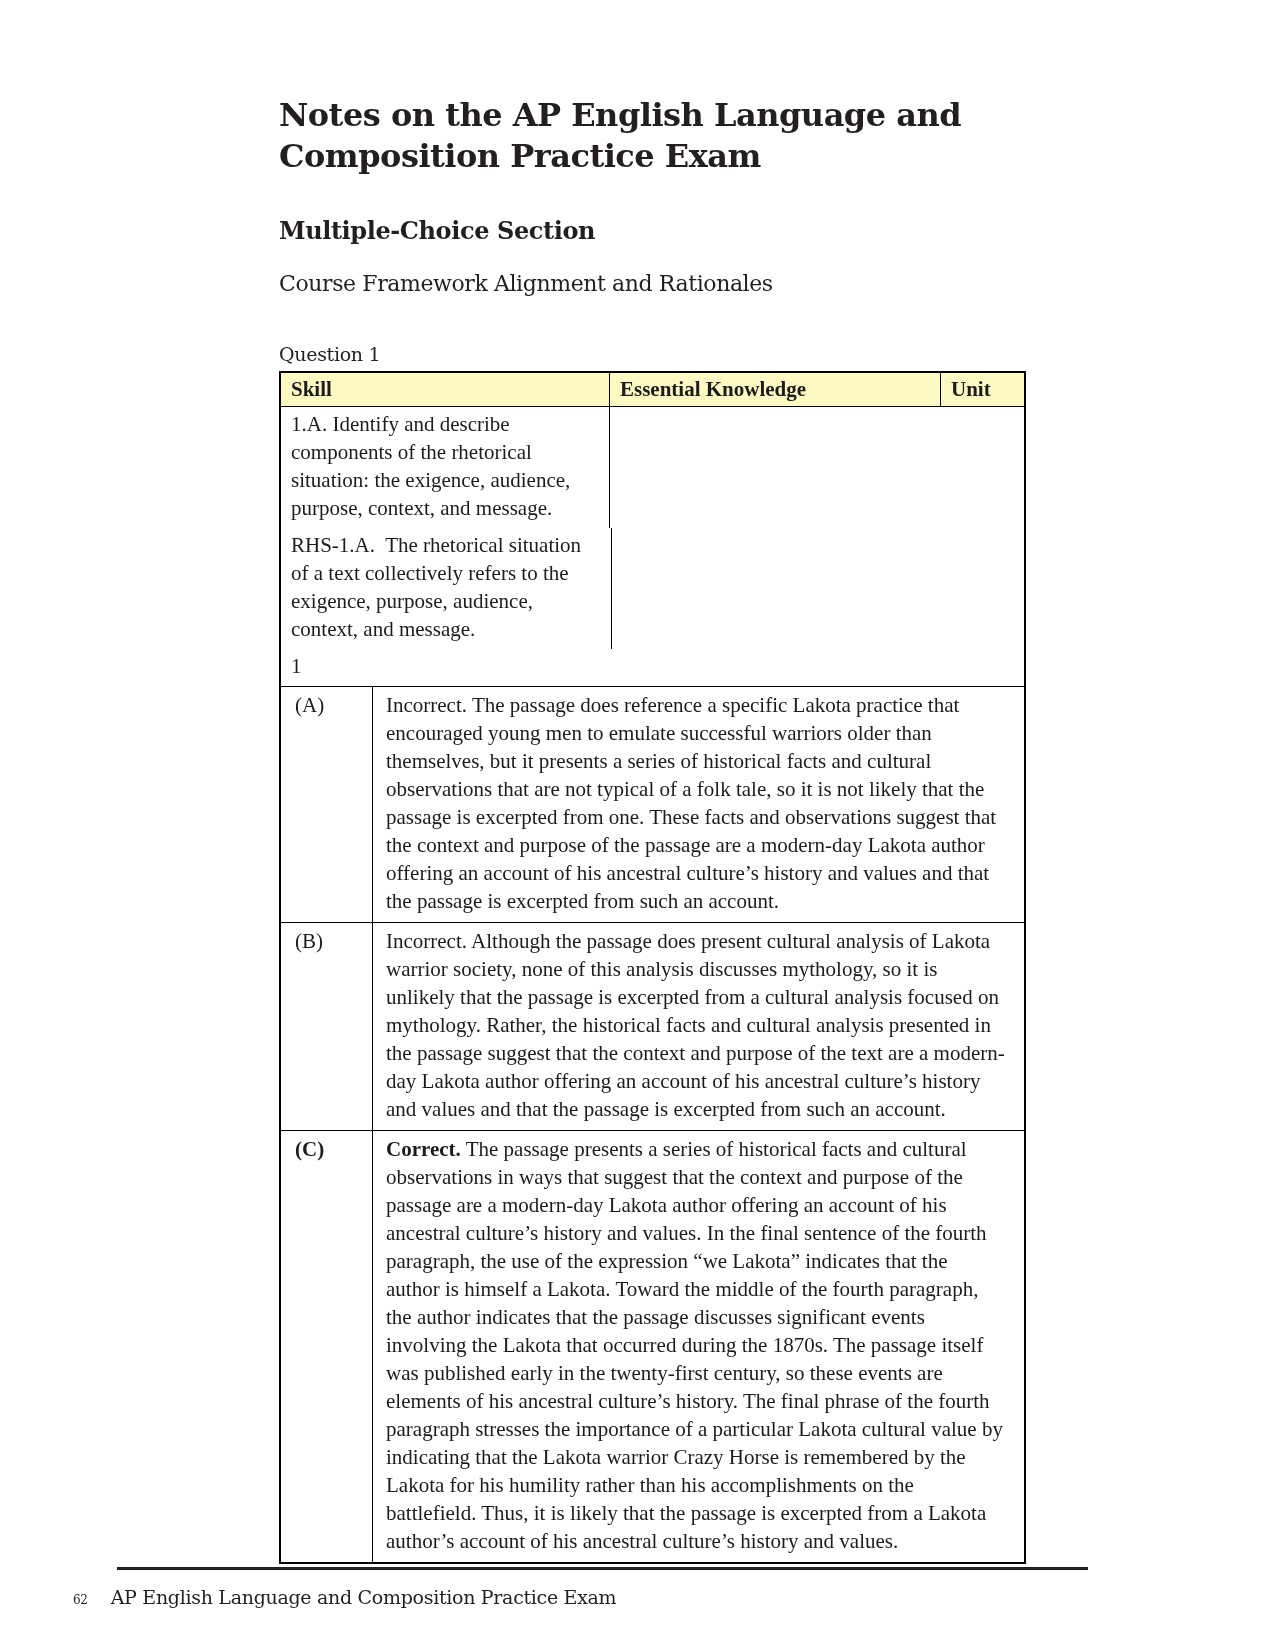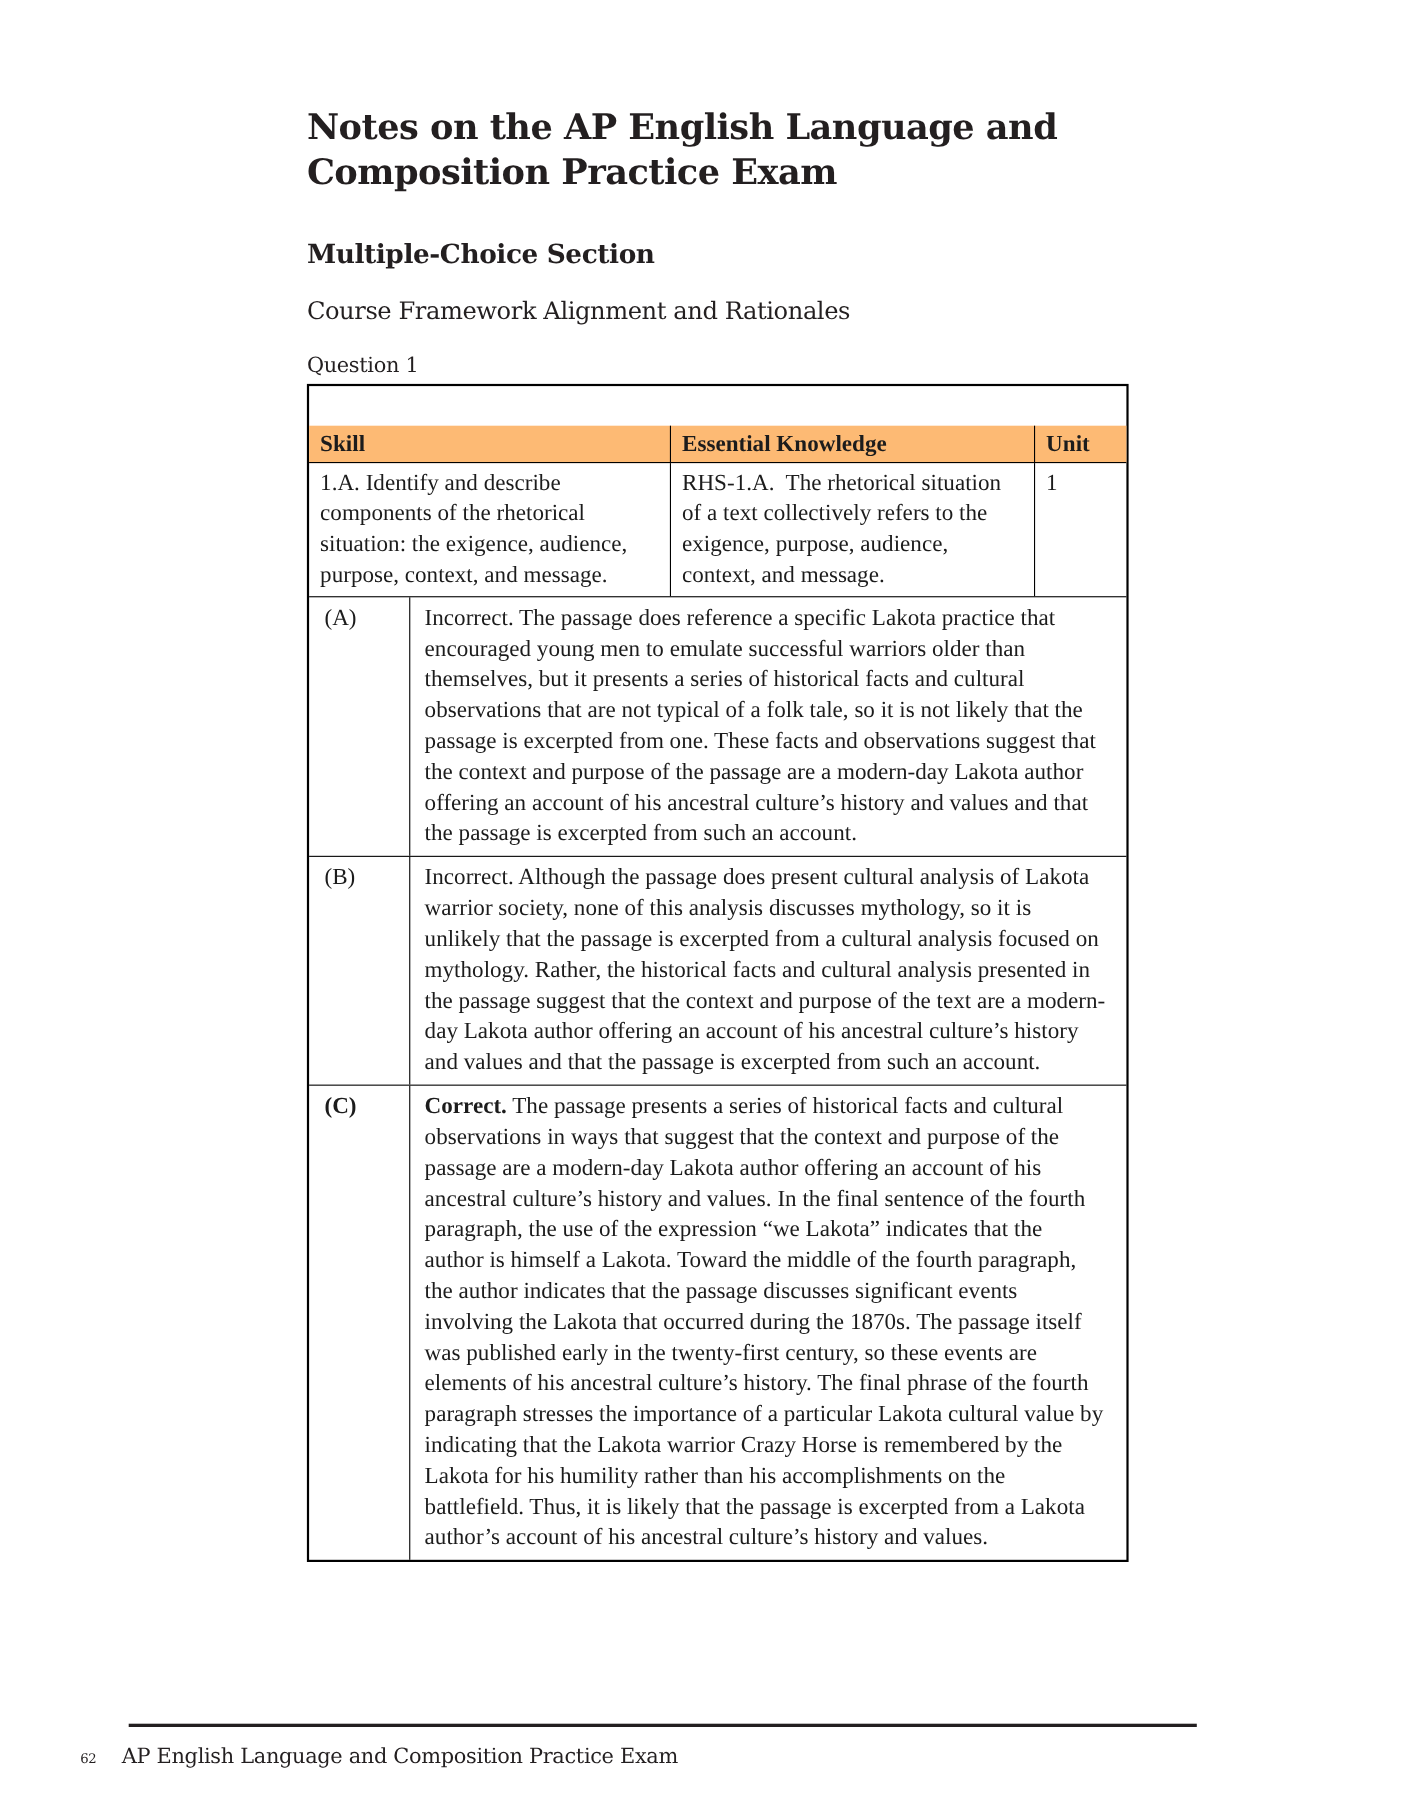--- a/index.html
+++ b/index.html
@@ -39,46 +39,46 @@
   .subsection-heading {
     margin-top: 24px;
     font-family: "DejaVu Serif", serif;
     font-weight: normal;
     font-size: 22px;
     line-height: 28px;
     letter-spacing: -0.4px;
     color: #231f20;
   }
   .question-label {
-    margin-top: 22px;
+    margin-top: 44px;
     font-family: "DejaVu Serif", serif;
     font-size: 19px;
     line-height: 24px;
     letter-spacing: -0.3px;
     color: #231f20;
   }
   .qtable {
     margin-top: 5px;
     border: 2px solid #000;
     font-size: 21px;
     line-height: 28px;
   }
   .thead-row {
     display: flex;
-    background: #fdba74;
+    background: #fef9c3;
     border-bottom: 1.5px solid #000;
-    margin-top: 36px;
   }
   .th {
     font-weight: bold;
     padding: 2px 10px 3px 10px;
   }
   .tbody-row {
     display: flex;
     border-bottom: 1.5px solid #000;
+    flex-direction: column;
   }
   .td {
     padding: 3px 10px 6px 10px;
   }
   .col-skill  { width: 329px; border-right: 1.5px solid #000; }
   .col-ek     { width: 331px; border-right: 1.5px solid #000; }
   .col-unit   { width: 83px; }
   .rat-row {
     display: flex;
     border-bottom: 1.5px solid #000;

